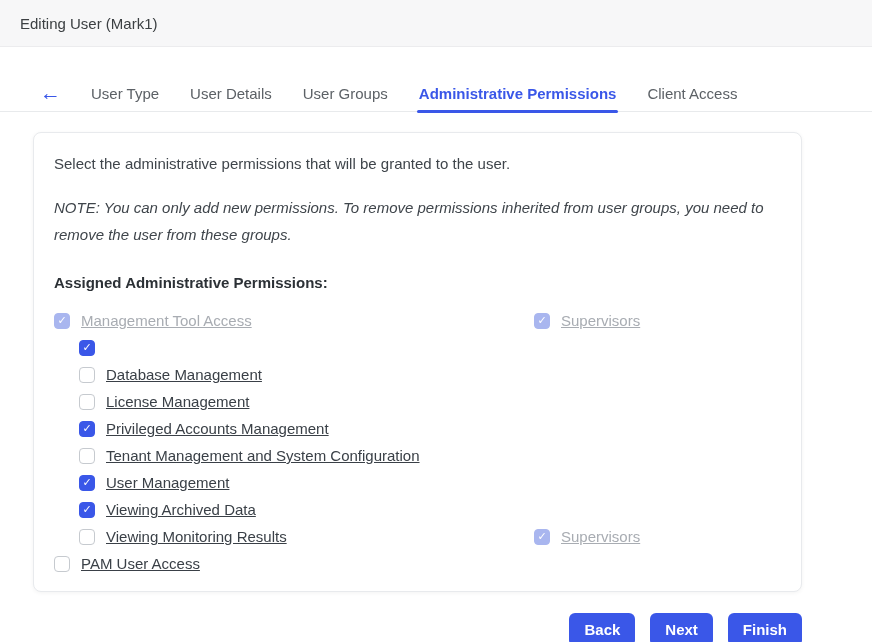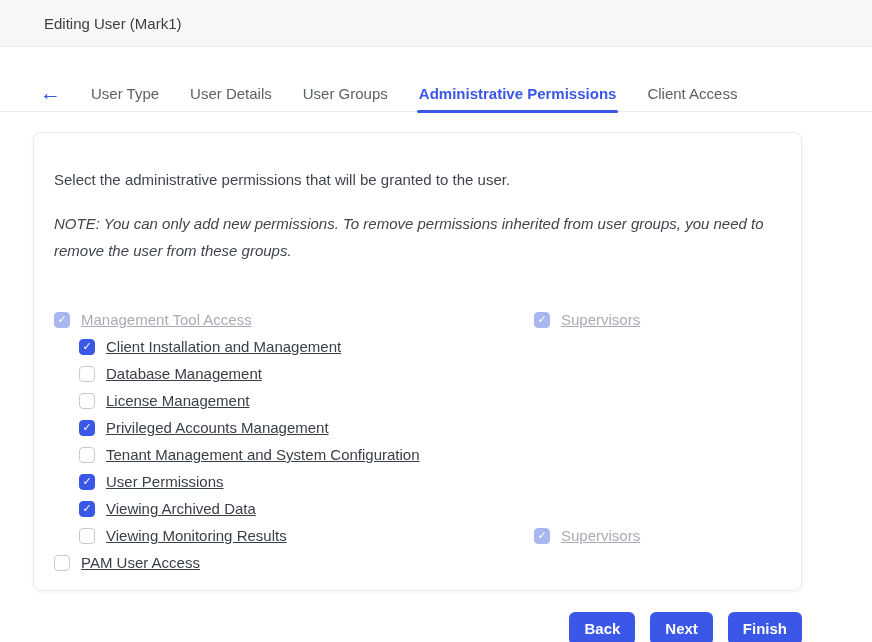--- a/index.html
+++ b/index.html
@@ -12,21 +12,21 @@
     width: 872px; height: 642px;
     background: #ffffff;
     font-family: "Liberation Sans", sans-serif;
     overflow: hidden;
   }
   .title-bar {
     height: 47px;
     background: #f7f7f8;
     border-bottom: 1px solid #ececee;
     display: flex; align-items: center;
-    padding-left: 44px;
+    padding-left: 20px;
     font-size: 15px; color: #3c4043;
   }
   .tab-bar {
     margin-top: 29px;
     height: 36px;
     padding: 0 28px 0 40px;
     border-bottom: 1px solid #e8eaec;
     display: flex; align-items: center; gap: 30px;
   }
   .back-arrow {
@@ -52,21 +52,21 @@
   }
   .card {
     width: 769px;
     margin: 20px 0 0 33px;
     border: 1px solid #e8eaed;
     border-radius: 8px;
     box-shadow: 0 1px 4px rgba(0,0,0,0.05);
     padding: 22px 20px 14px 20px;
     background: #fff;
   }
-  .intro { font-size: 15px; color: #3f454b; margin: 16px 0 22px 0; }
+  .intro { font-size: 15px; color: #3f454b; margin: 0 0 22px 0; }
   .note  { font-size: 15px; color: #3f454b; margin: 0 0 26px 0; line-height: 1.8; max-width: 730px; font-style: italic; }
   .col-headers { display: flex; margin-bottom: 16px; }
   .col-headers .hl { width: 480px; }
   .col-headers div { font-size: 15px; font-weight: bold; color: #2c3136; }
   .perm-row { display: flex; align-items: center; height: 27px; }
   .perm-left { display: flex; align-items: center; width: 480px; cursor: pointer; }
   .perm-left.indent { padding-left: 25px; }
   .perm-right { display: flex; align-items: center; }
   .cb {
     width: 16px; height: 16px; flex: none;
@@ -107,36 +107,36 @@
       <div class="tab">User Groups</div>
       <div class="tab active">Administrative Permissions</div>
       <div class="tab">Client Access</div>
     </div>
 </div>
 
 <div class="card">
   <p class="intro">Select the administrative permissions that will be granted to the user.</p>
   <p class="note">NOTE: You can only add new permissions. To remove permissions inherited from user groups, you need to remove the user from these groups.</p>
   <div class="col-headers">
+    <div class="hl">Assigned Administrative Permissions:</div>
   </div>
   <div>
       <div class="perm-row">
         <div class="perm-left">
           <span class="cb checked disabled">✓</span>
           <span class="cb-label muted">Management Tool Access</span>
         </div>
         <div class="perm-right">
           <span class="cb checked disabled">✓</span>
           <span class="cb-label muted">Supervisors</span>
         </div>
       </div>
       <div class="perm-row">
         <div class="perm-left indent">
           <span class="cb checked">✓</span>
-          <span class="cb-label">Client Installation and Management</span>
         </div>
       </div>
       <div class="perm-row">
         <div class="perm-left indent">
           <span class="cb"></span>
           <span class="cb-label">Database Management</span>
         </div>
       </div>
       <div class="perm-row">
         <div class="perm-left indent">
@@ -152,21 +152,21 @@
       </div>
       <div class="perm-row">
         <div class="perm-left indent">
           <span class="cb"></span>
           <span class="cb-label">Tenant Management and System Configuration</span>
         </div>
       </div>
       <div class="perm-row">
         <div class="perm-left indent">
           <span class="cb checked">✓</span>
-          <span class="cb-label">User Permissions</span>
+          <span class="cb-label">User Management</span>
         </div>
       </div>
       <div class="perm-row">
         <div class="perm-left indent">
           <span class="cb checked">✓</span>
           <span class="cb-label">Viewing Archived Data</span>
         </div>
       </div>
       <div class="perm-row">
         <div class="perm-left indent">

